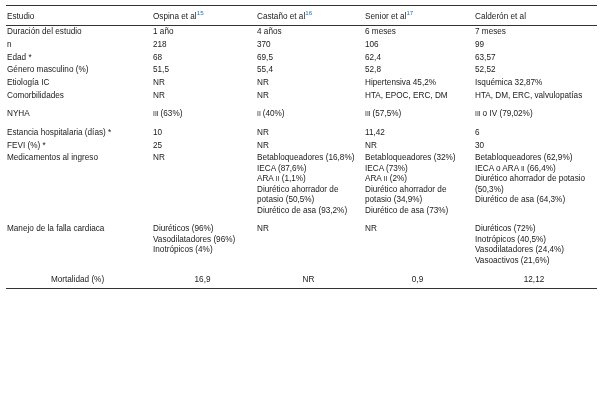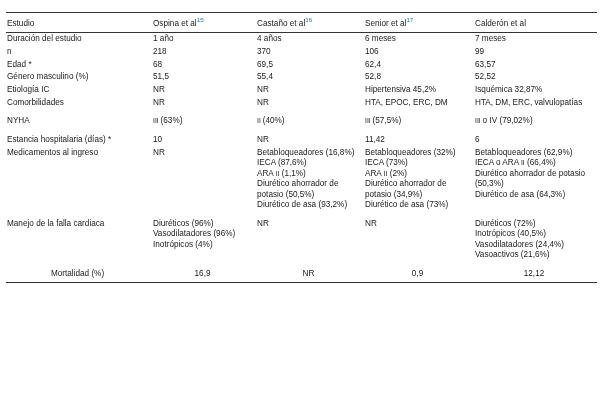--- a/index.html
+++ b/index.html
@@ -12,21 +12,21 @@
     height: 413px;
     font-family: "Liberation Sans", sans-serif;
     color: #1a1a1a;
     overflow: hidden;
   }
   #sheet {
     position: relative;
     width: 603px;
     height: 413px;
     box-sizing: border-box;
-    padding: 12px 6px;
+    padding: 5px 6px;
   }
   table.tbl {
     width: 591px;
     border-collapse: collapse;
     table-layout: fixed;
     font-size: 8.2px;
     line-height: 1.28;
   }
   table.tbl col.c0 { width: 146px; }
   table.tbl col.c1 { width: 104px; }
@@ -229,20 +229,37 @@
           </td>
           <td>
             <span class="cellline">11,42</span>
           </td>
           <td>
             <span class="cellline">6</span>
           </td>
         </tr>
         <tr>
           <td>
+            <span class="cellline">FEVI (%) *</span>
+          </td>
+          <td>
+            <span class="cellline">25</span>
+          </td>
+          <td>
+            <span class="cellline">NR</span>
+          </td>
+          <td>
+            <span class="cellline">NR</span>
+          </td>
+          <td>
+            <span class="cellline">30</span>
+          </td>
+        </tr>
+        <tr>
+          <td>
             <span class="cellline">Medicamentos al ingreso</span>
           </td>
           <td>
             <span class="cellline">NR</span>
           </td>
           <td>
             <span class="cellline">Betabloqueadores (16,8%)</span>
             <span class="cellline">IECA (87,6%)</span>
             <span class="cellline">ARA <span class="rn">II</span> (1,1%)</span>
             <span class="cellline">Diurético ahorrador de potasio (50,5%)</span>

